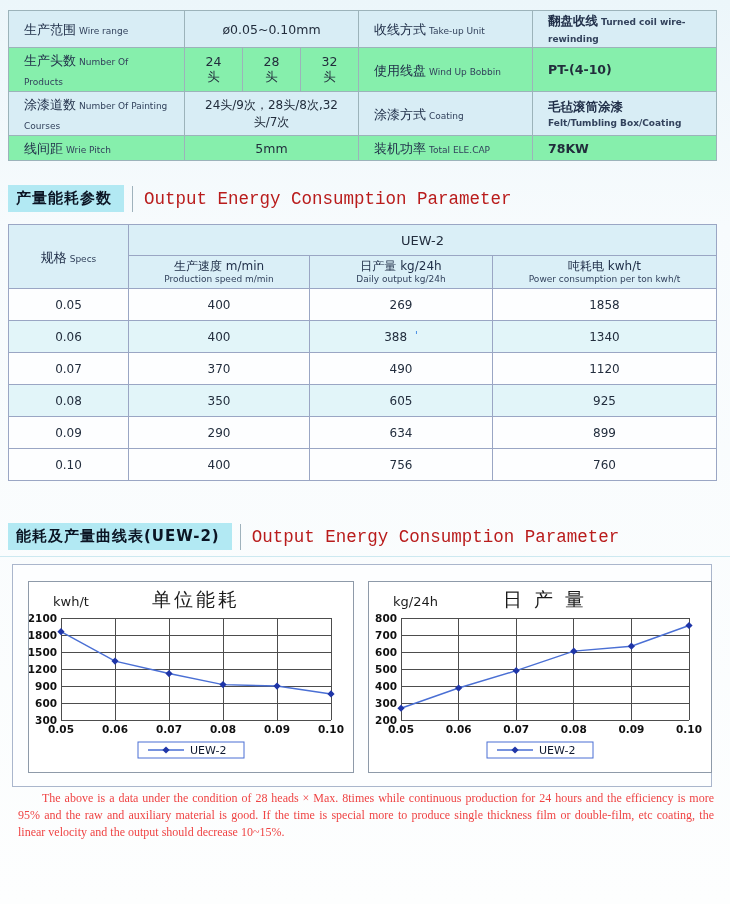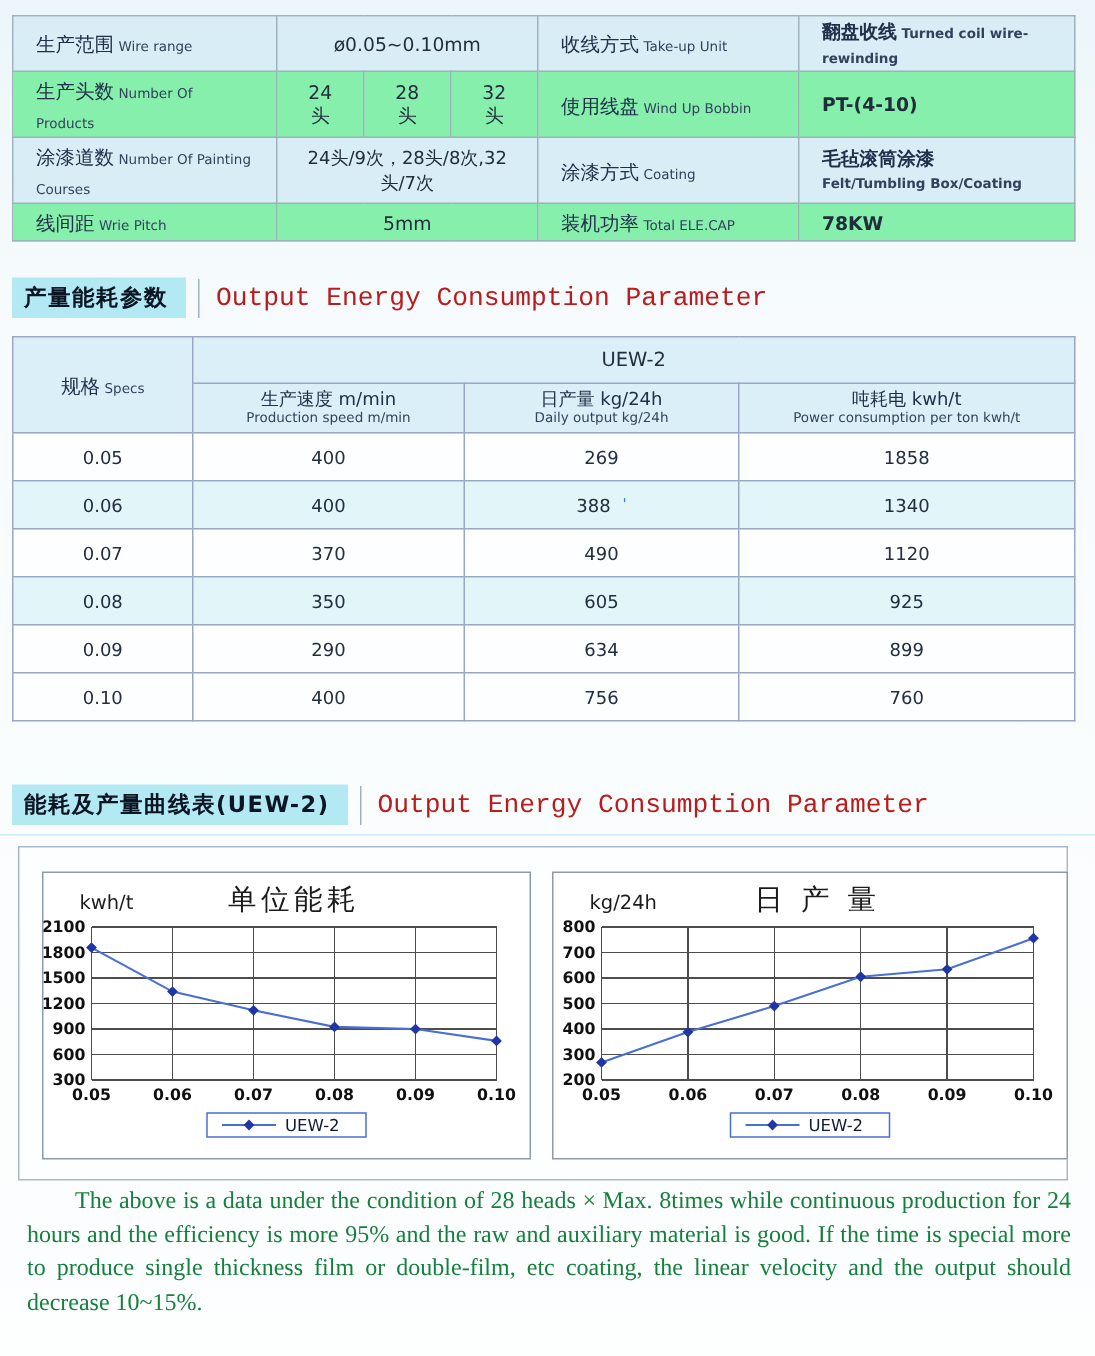--- a/index.html
+++ b/index.html
@@ -83,21 +83,21 @@
   .lg-text{font-size:11px;fill:#101a30;}
 
   
   .f-cn{
     margin:14px 16px 0 18px;font-size:12.5px;color:#1c2b49;
     line-height:1.45;text-indent:2em;text-align:justify;
   }
   .f-en{
     margin:3px 16px 0 18px;
     font-family:"Liberation Serif","DejaVu Serif",serif;
-    font-size:16px;color:#15803d;line-height:1.42;
+    font-size:12px;color:#ef4444;line-height:1.42;
     text-indent:2em;text-align:justify;
   }
 </style>
 </head>
 <body>
 
 <div class="page">
 
   <table class="t1">
     <colgroup>

